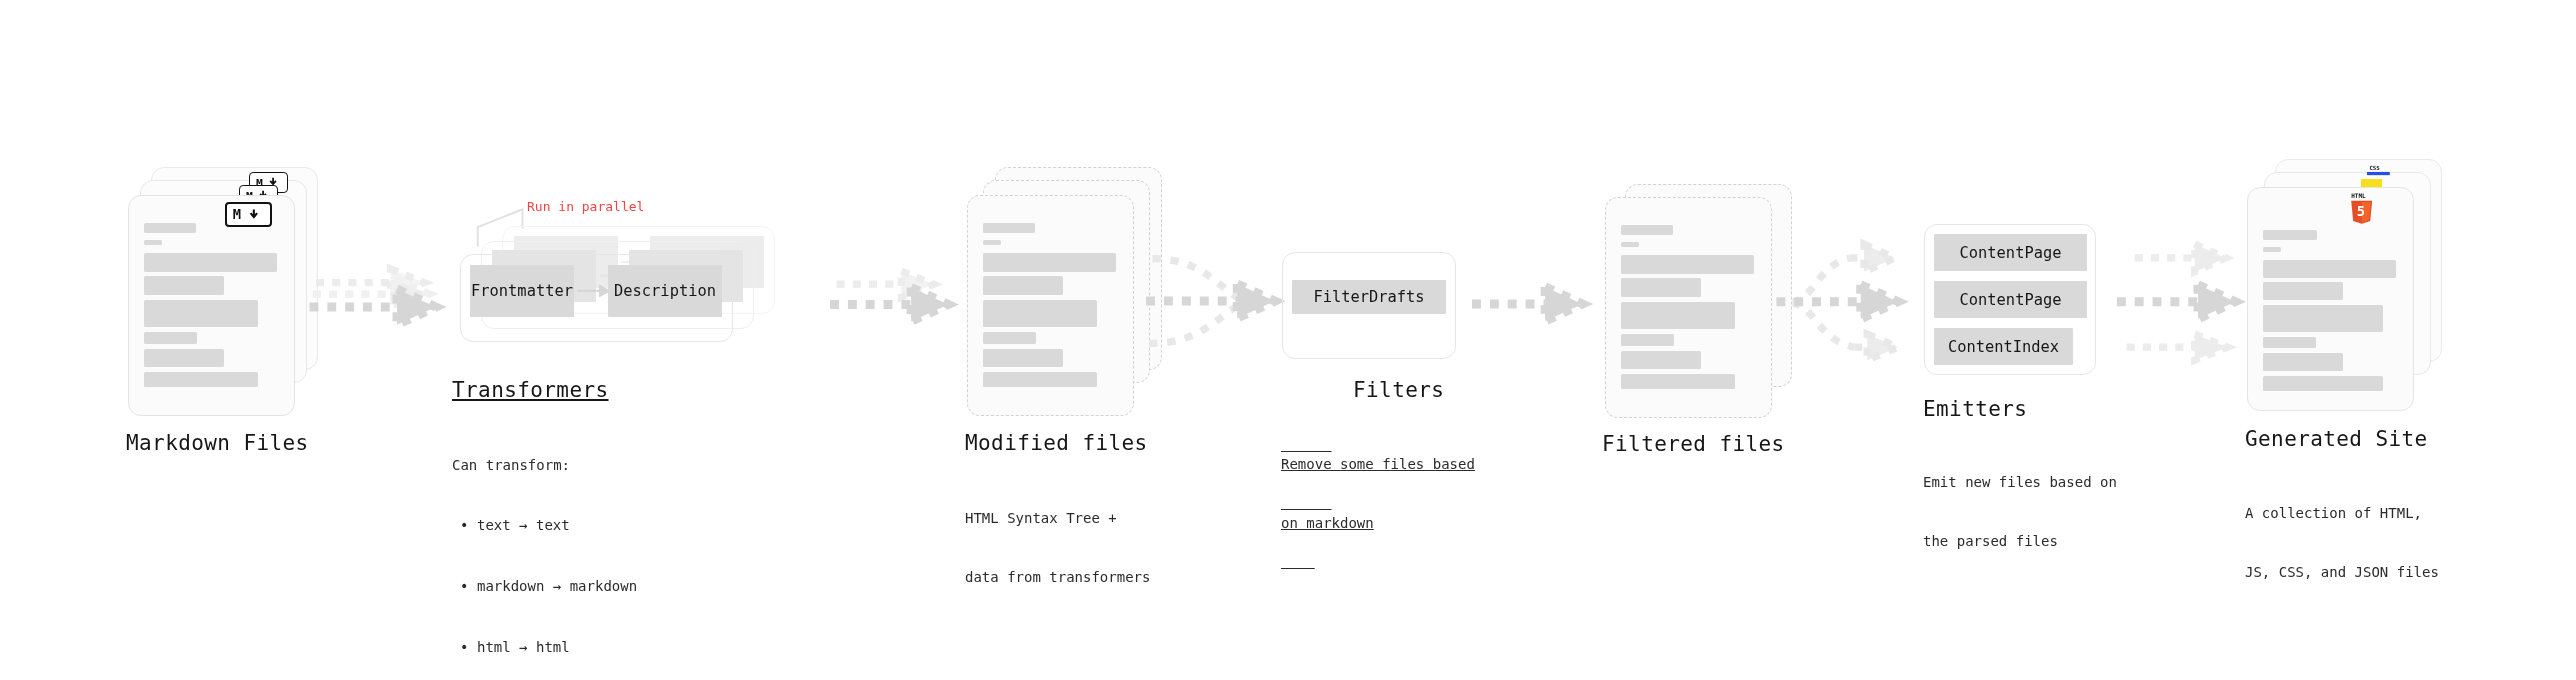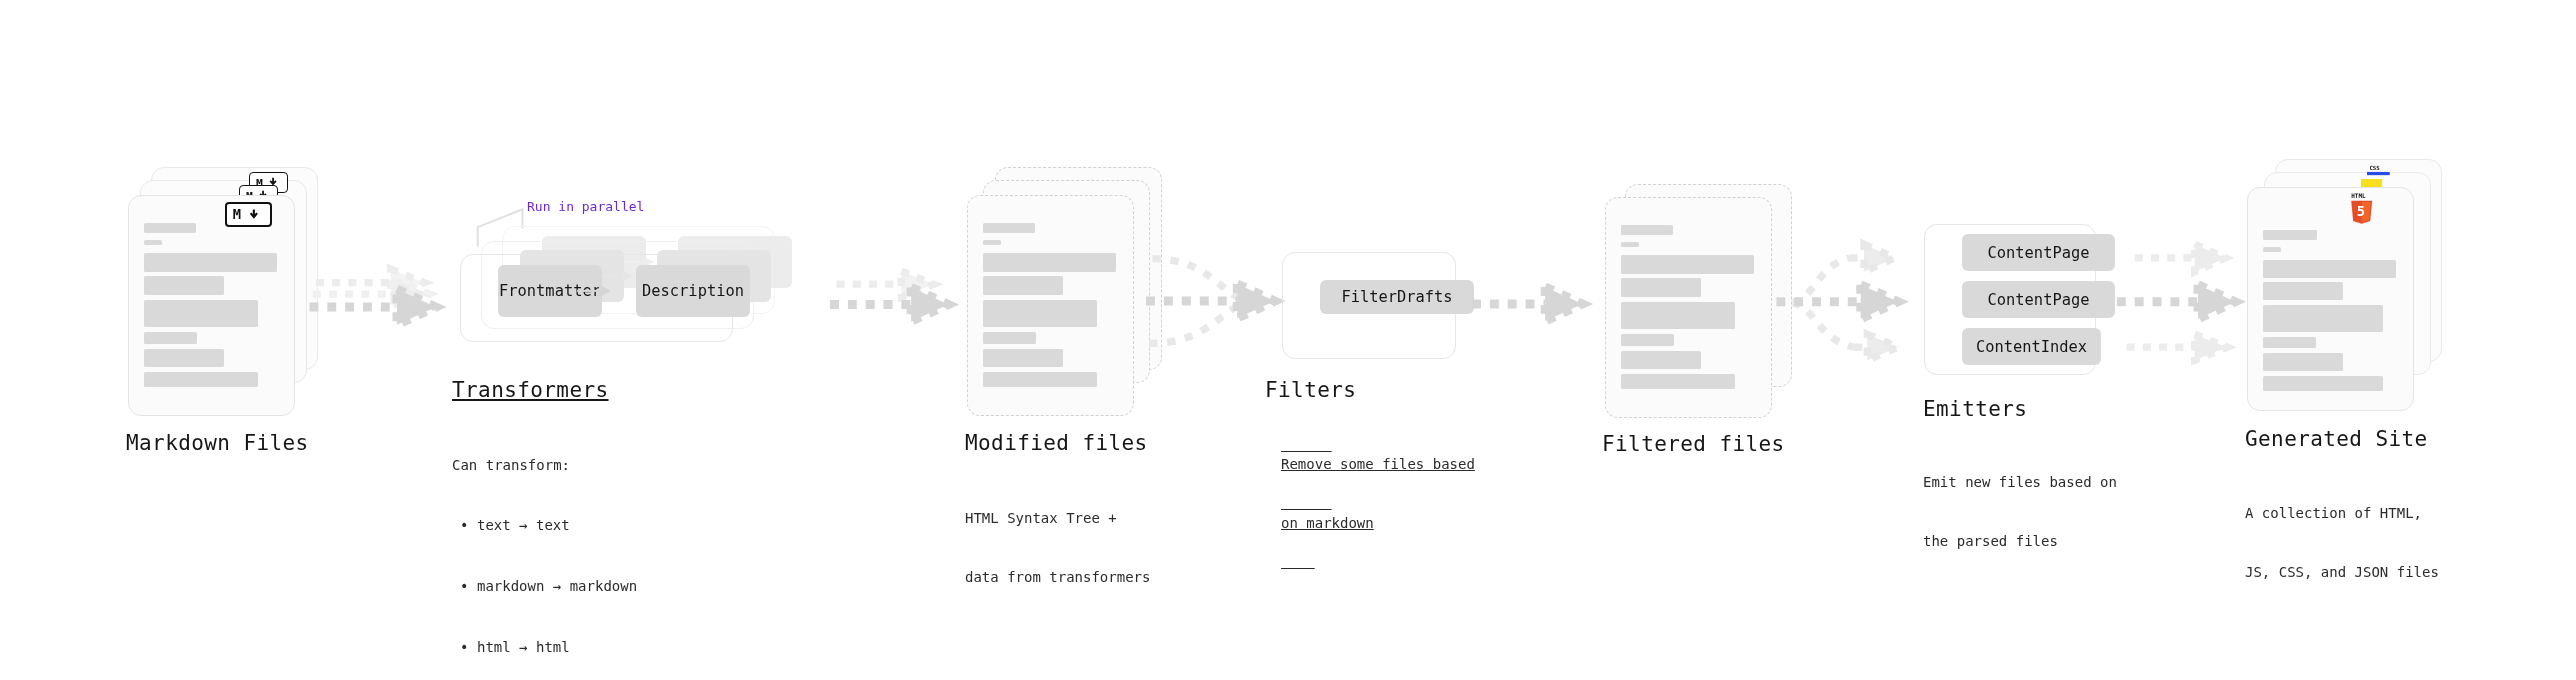--- a/index.html
+++ b/index.html
@@ -58,30 +58,29 @@
     line-height: 19.5px;
     color: #2b2b2b;
     white-space: pre;
   }
   .caption-sub.list { line-height: 20.3px; }
 
   
   .chip {
     position: absolute;
     background: #d9d9d9;
-    border-radius: 6px;
+    border-radius: 1px;
     color: #161616;
     font-family: "DejaVu Sans Mono", "Liberation Mono", monospace;
     font-size: 15.4px;
     display: flex;
     align-items: center;
     justify-content: center;
     box-sizing: border-box;
     white-space: nowrap;
-    margin-left: 28px;
   }
   .chip.faint  { background: #e4e4e4; color: transparent; }
   .chip.faint2 { background: #ececec; color: transparent; }
 
   
   .stagebox {
     position: absolute;
     border: 1.6px solid #e6e6e6;
     border-radius: 13px;
     background: rgba(255,255,255,0.0);
@@ -161,21 +160,21 @@
       <line x1="0" y1="58" x2="108" y2="58"></line>
       <polygon points="108,36 156,58 108,80"></polygon>
     </g>
   </svg>
 
   <div>
 
     <svg style="left:476px; top:193px;" width="106" height="57" viewBox="0 0 130 70">
       <path d="M2 66 L2 42 L57 20 L57 44" stroke="#e0e0e0" stroke-width="2.4" fill="none"></path>
     </svg>
-    <div class="caption-sub" style="left:527px; top:197px; color:#6d28d9; font-size:13px;">Run in parallel</div>
+    <div class="caption-sub" style="left:527px; top:197px; color:#ef4444; font-size:13px;">Run in parallel</div>
 
     <div class="stagebox pale2" style="left:502px; top:226px; width:273px; height:88px;"></div>
     <div class="chip faint2" style="left:514px; top:236px; width:104px; height:52px;">F</div>
     <div class="chip faint2" style="left:650px; top:236px; width:114px; height:52px;">D</div>
     <svg style="left:621px; top:257px;" width="36" height="11.4" viewBox="0 0 44 14">
       <g stroke="#eeeeee" stroke-width="2.4" fill="#eeeeee">
         <line x1="0" y1="6" x2="28" y2="6"></line>
           <polygon points="28,1 38,6 28,11"></polygon>
       </g>
     </svg>
@@ -250,21 +249,21 @@
     <g stroke="#d6d6d6" stroke-width="11" stroke-dasharray="11 11" fill="#d6d6d6">
       <line x1="0" y1="70" x2="112" y2="70"></line>
       <polygon points="112,49 158,70 112,91"></polygon>
     </g>
   </svg>
 
   <div>
     <div class="stagebox" style="left:1282px; top:252px; width:174px; height:107px;"></div>
     <div class="chip" style="left:1292px; top:280px; width:154px; height:34px;">FilterDrafts</div>
 
-    <div class="caption-title" style="left:1265px; top:378px;">Filters</div>
+    <div class="caption-title" style="left:1353px; top:378px;">Filters</div>
     <div class="caption-sub" style="left:1281px; top:416px;text-decoration:underline;">
       <div>Remove some files based</div>
       <div>on markdown</div>
     </div>
   </div>
 
   <svg style="left:1472px; top:286px;" width="130" height="49" viewBox="0 0 160 60">
     <g stroke="#d6d6d6" stroke-width="11" stroke-dasharray="11 11" fill="#d6d6d6">
       <line x1="0" y1="22" x2="90" y2="22"></line>
       <polygon points="90,1 136,22 90,43"></polygon>

